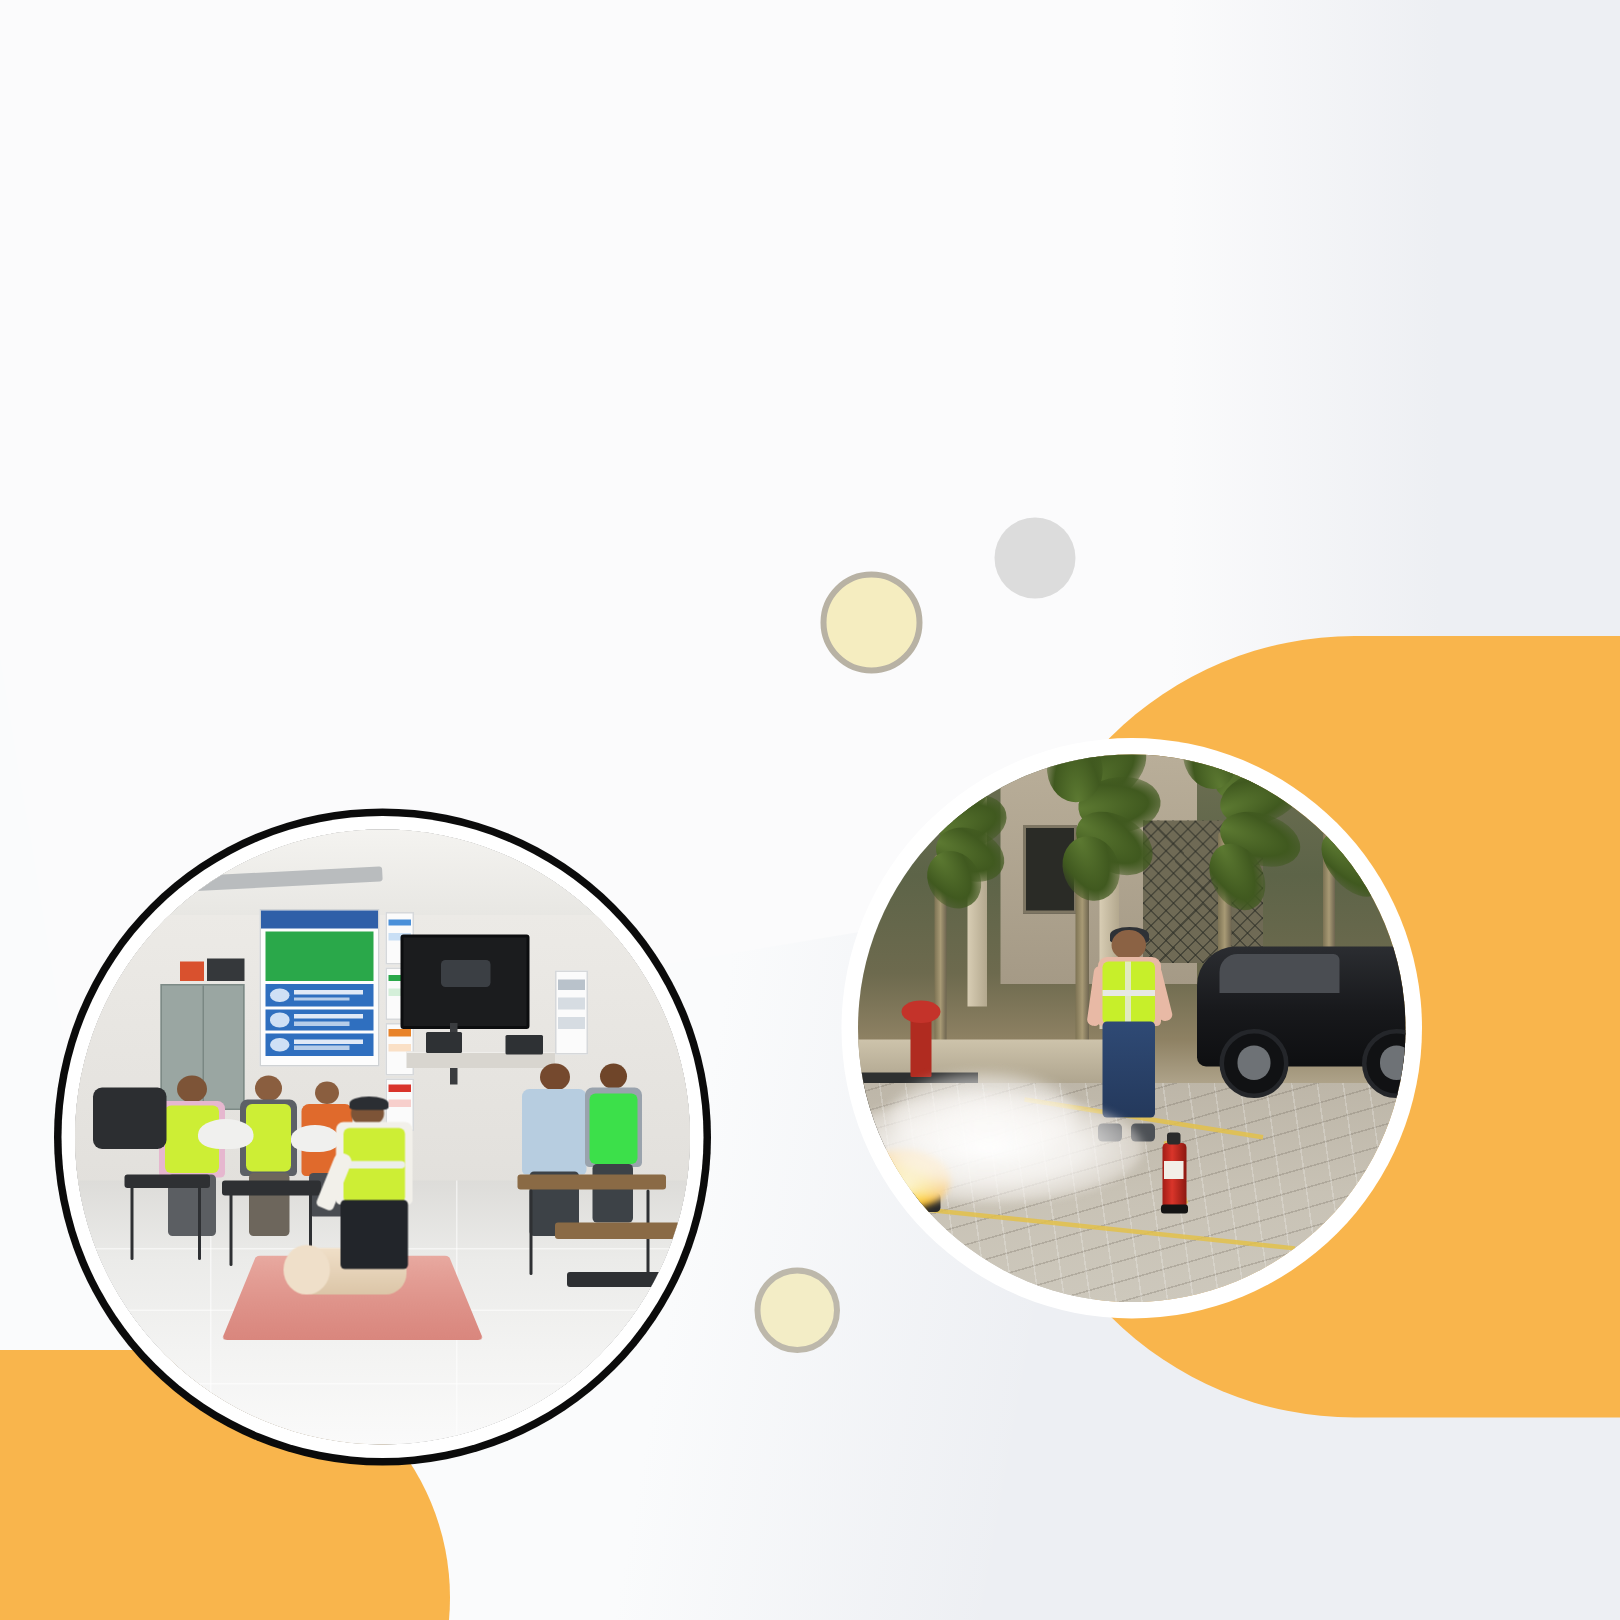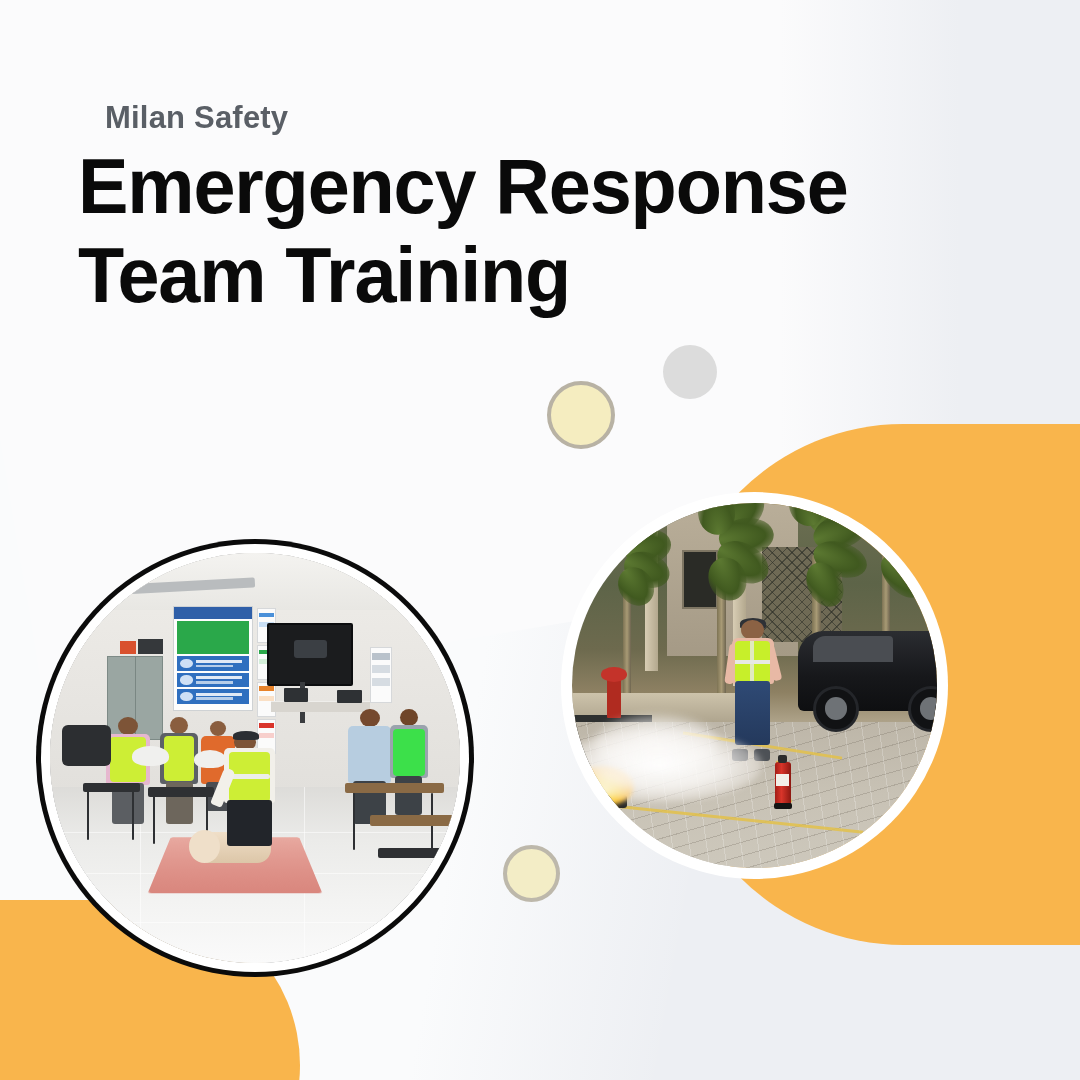--- a/index.html
+++ b/index.html
@@ -438,27 +438,20 @@
 
   <div class="bg-base"></div>
   <div class="bg-white-wedge-2"></div>
   <div class="bg-white-wedge"></div>
   <div class="bg-soft-grey-lr"></div>
 
   <div class="orange-panel"></div>
 
   <div class="orange-blob"></div>
 
-  <div class="headline-block">
-    <p class="kicker">Milan Safety</p>
-    <h1 class="headline">
-      <span>Emergency Response</span><br>
-      <span>Team Training</span>
-    </h1>
-  </div>
 
   <div class="photo-circle photo-right">
     <div class="scene">
       <div class="fireB-sky"></div>
 
       <div class="fireB-building"></div>
       <div class="fireB-pillar" style="left:20%;top:0;height:46%;"></div>
       <div class="fireB-pillar" style="left:44%;top:0;height:50%;"></div>
       <div class="fireB-mesh"></div>
       <div class="fireB-win" style="left:30%;top:13%;width:9%;height:15%;"></div>

